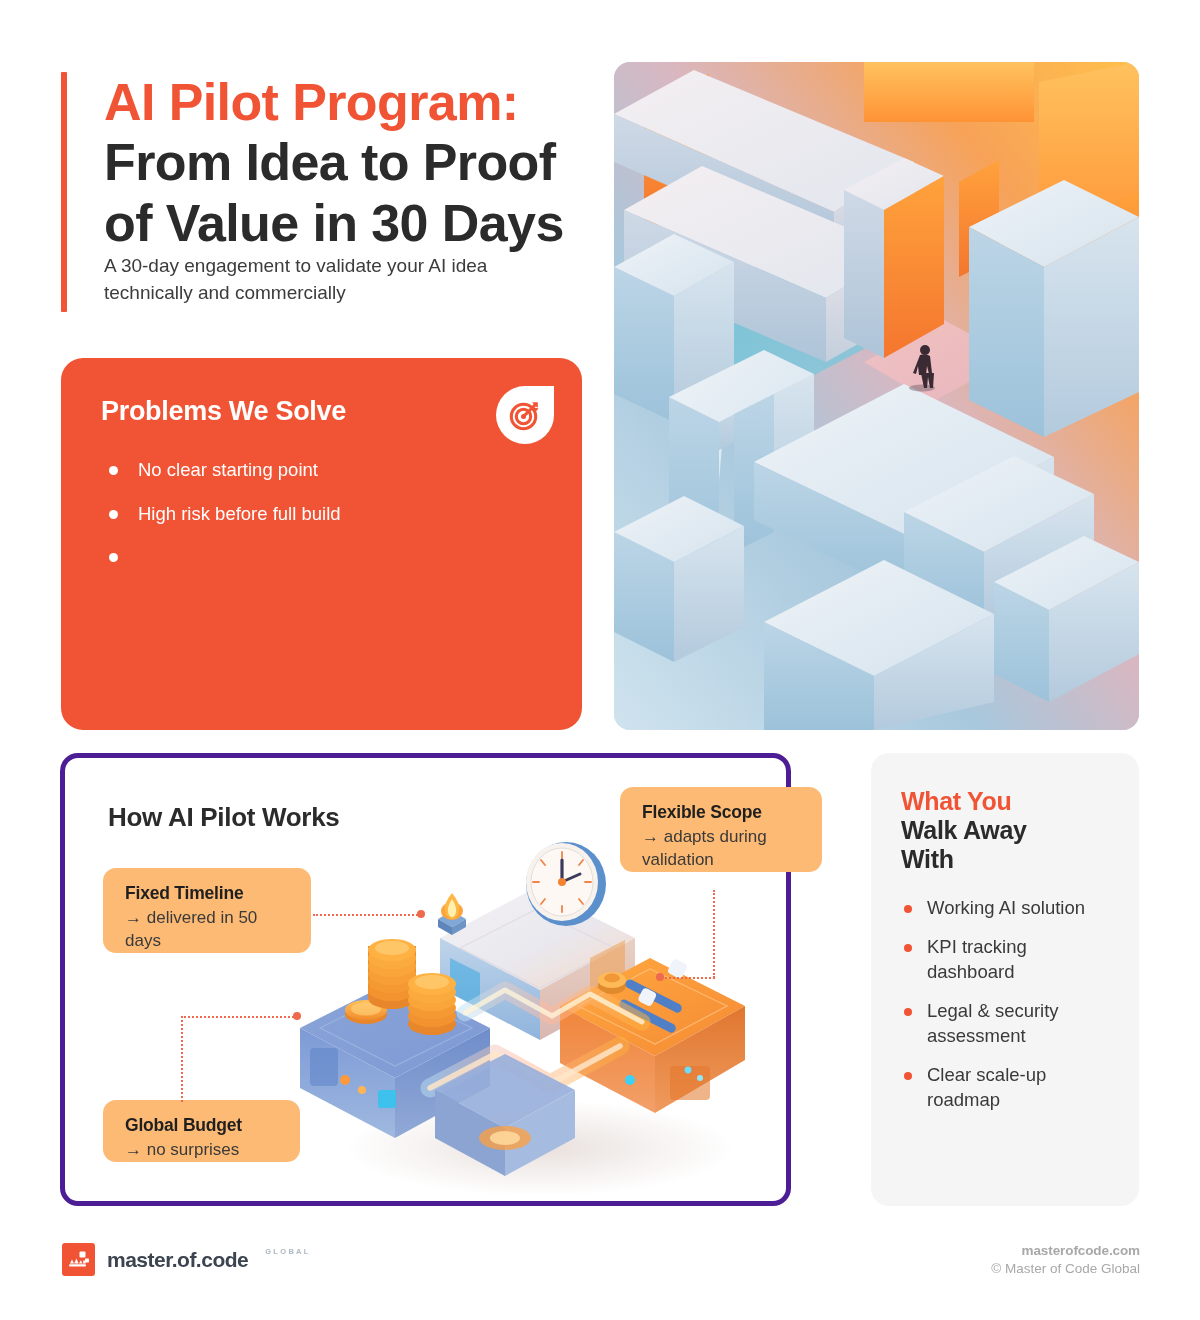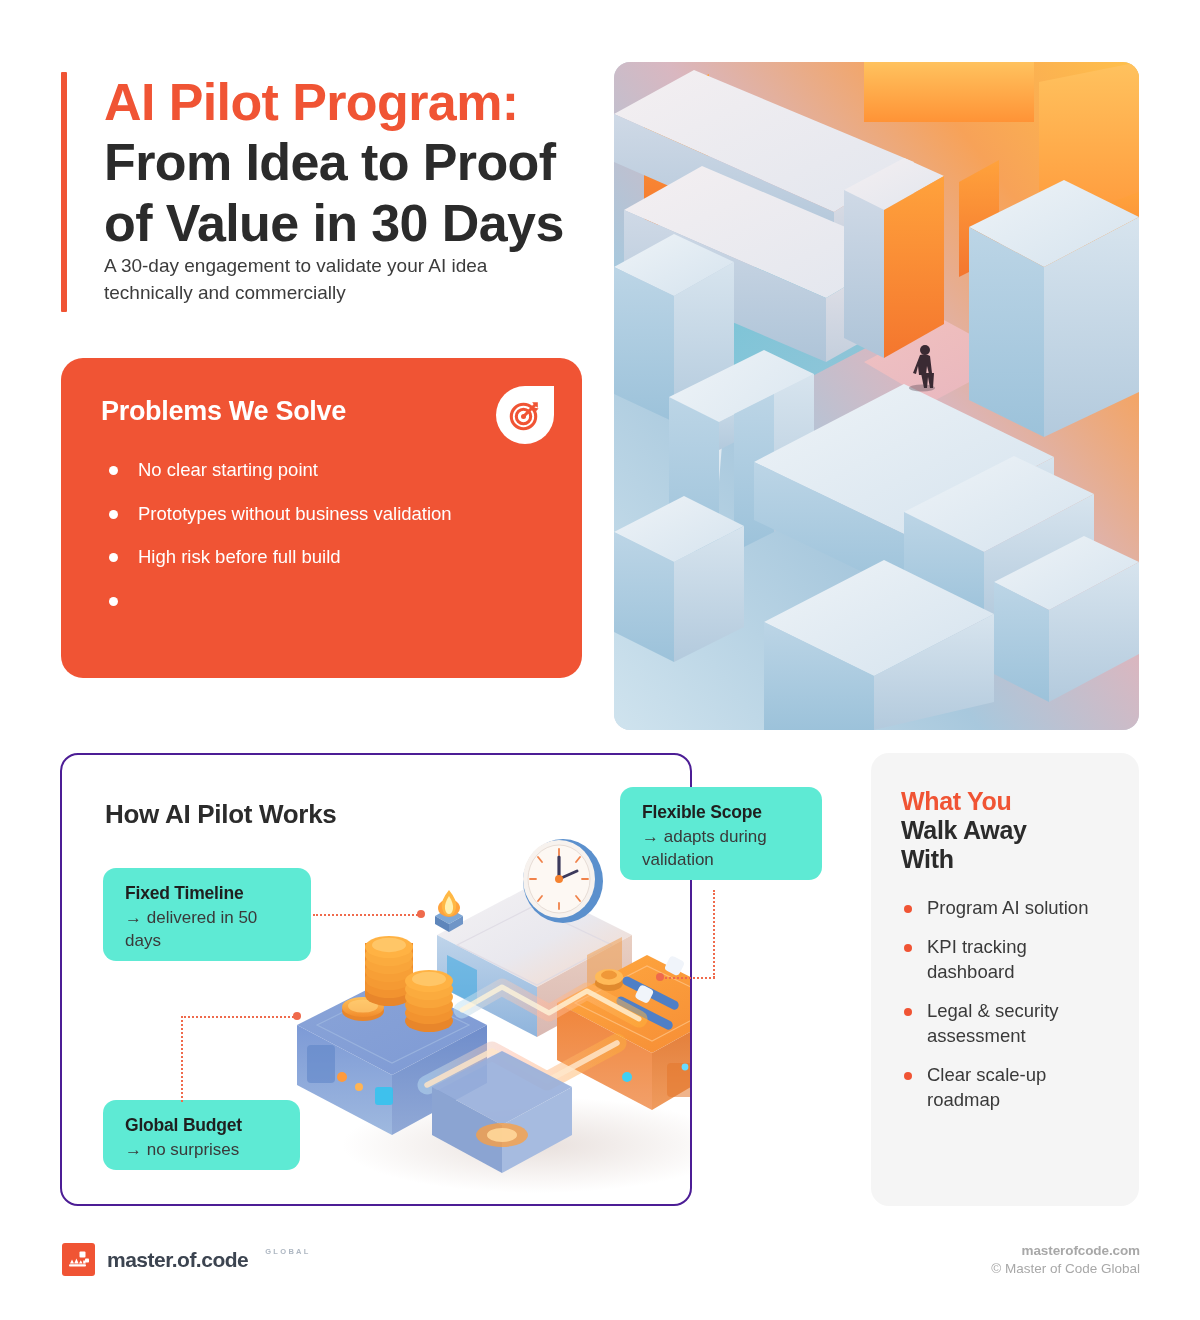--- a/index.html
+++ b/index.html
@@ -53,21 +53,21 @@
     color: #3c3c3c;
     max-width: 470px;
   }
 
   
   .problems-card {
     position: absolute;
     left: 61px;
     top: 358px;
     width: 521px;
-    height: 320px;
+    height: 372px;
     background: #f05434;
     border-radius: 22px;
     padding: 38px 40px 0 40px;
   }
   .problems-head {
     font-size: 27px;
     font-weight: bold;
     color: #ffffff;
     letter-spacing: -0.3px;
   }
@@ -121,24 +121,24 @@
     overflow: hidden;
     background: #cfdbe6;
   }
   .maze-canvas { display: block; width: 525px; height: 668px; }
 
   
   .works-panel {
     position: absolute;
     left: 60px;
     top: 753px;
-    width: 632px;
+    width: 731px;
     height: 453px;
     background: #ffffff;
-    border: 2px solid #4c1d95;
+    border: 5px solid #4c1d95;
     border-radius: 18px;
     overflow: hidden;
   }
   .works-title {
     position: absolute;
     left: 43px;
     top: 44px;
     font-size: 26px;
     font-weight: bold;
     color: #2b2b2b;
@@ -147,23 +147,23 @@
   .iso-illo {
     position: absolute;
     left: 225px;
     top: 50px;
     width: 480px;
     height: 395px;
   }
 
   .callout {
     position: absolute;
-    background: #5eead4;
+    background: #fdba74;
     border-radius: 13px;
-    padding: 14px 18px 8px 22px;
+    padding: 14px 18px 0 22px;
   }
   .callout .ctitle {
     font-size: 17.5px;
     font-weight: bold;
     color: #1f1f1f;
     line-height: 1.3;
     letter-spacing: -0.2px;
   }
   .callout .cbody {
     font-size: 17px;
@@ -314,24 +314,20 @@
           <path d="M24.2 4.2 l5.6 0 0 5.6 -3.2 -2.4 z" fill="#f05434"></path>
           <path d="M26.0 9.4 l4.6 1.2 -2.6 2.6 -2.2 -2.0 z" fill="#f05434"></path>
         </svg>
       </div>
     </div>
 
     <ul class="problems-list">
       <li>
         <span class="dot"></span>
         <span>No clear starting point</span>
-      </li>
-      <li>
-        <span class="dot"></span>
-        <span>Prototypes without business validation</span>
       </li>
       <li>
         <span class="dot"></span>
         <span>High risk before full build</span>
       </li>
       <li>
         <span class="dot"></span>
       </li>
     </ul>
   </div>
@@ -672,21 +668,21 @@
 
   <div class="walkaway-panel">
     <div class="walk-title">
       <div class="hl">What You</div>
       <div>Walk Away</div>
       <div>With</div>
     </div>
     <ul class="walk-list">
       <li>
         <span class="dot"></span>
-        <span>Program AI solution</span>
+        <span>Working AI solution</span>
       </li>
       <li>
         <span class="dot"></span>
         <span>KPI tracking dashboard</span>
       </li>
       <li>
         <span class="dot"></span>
         <span>Legal &amp; security assessment</span>
       </li>
       <li>

